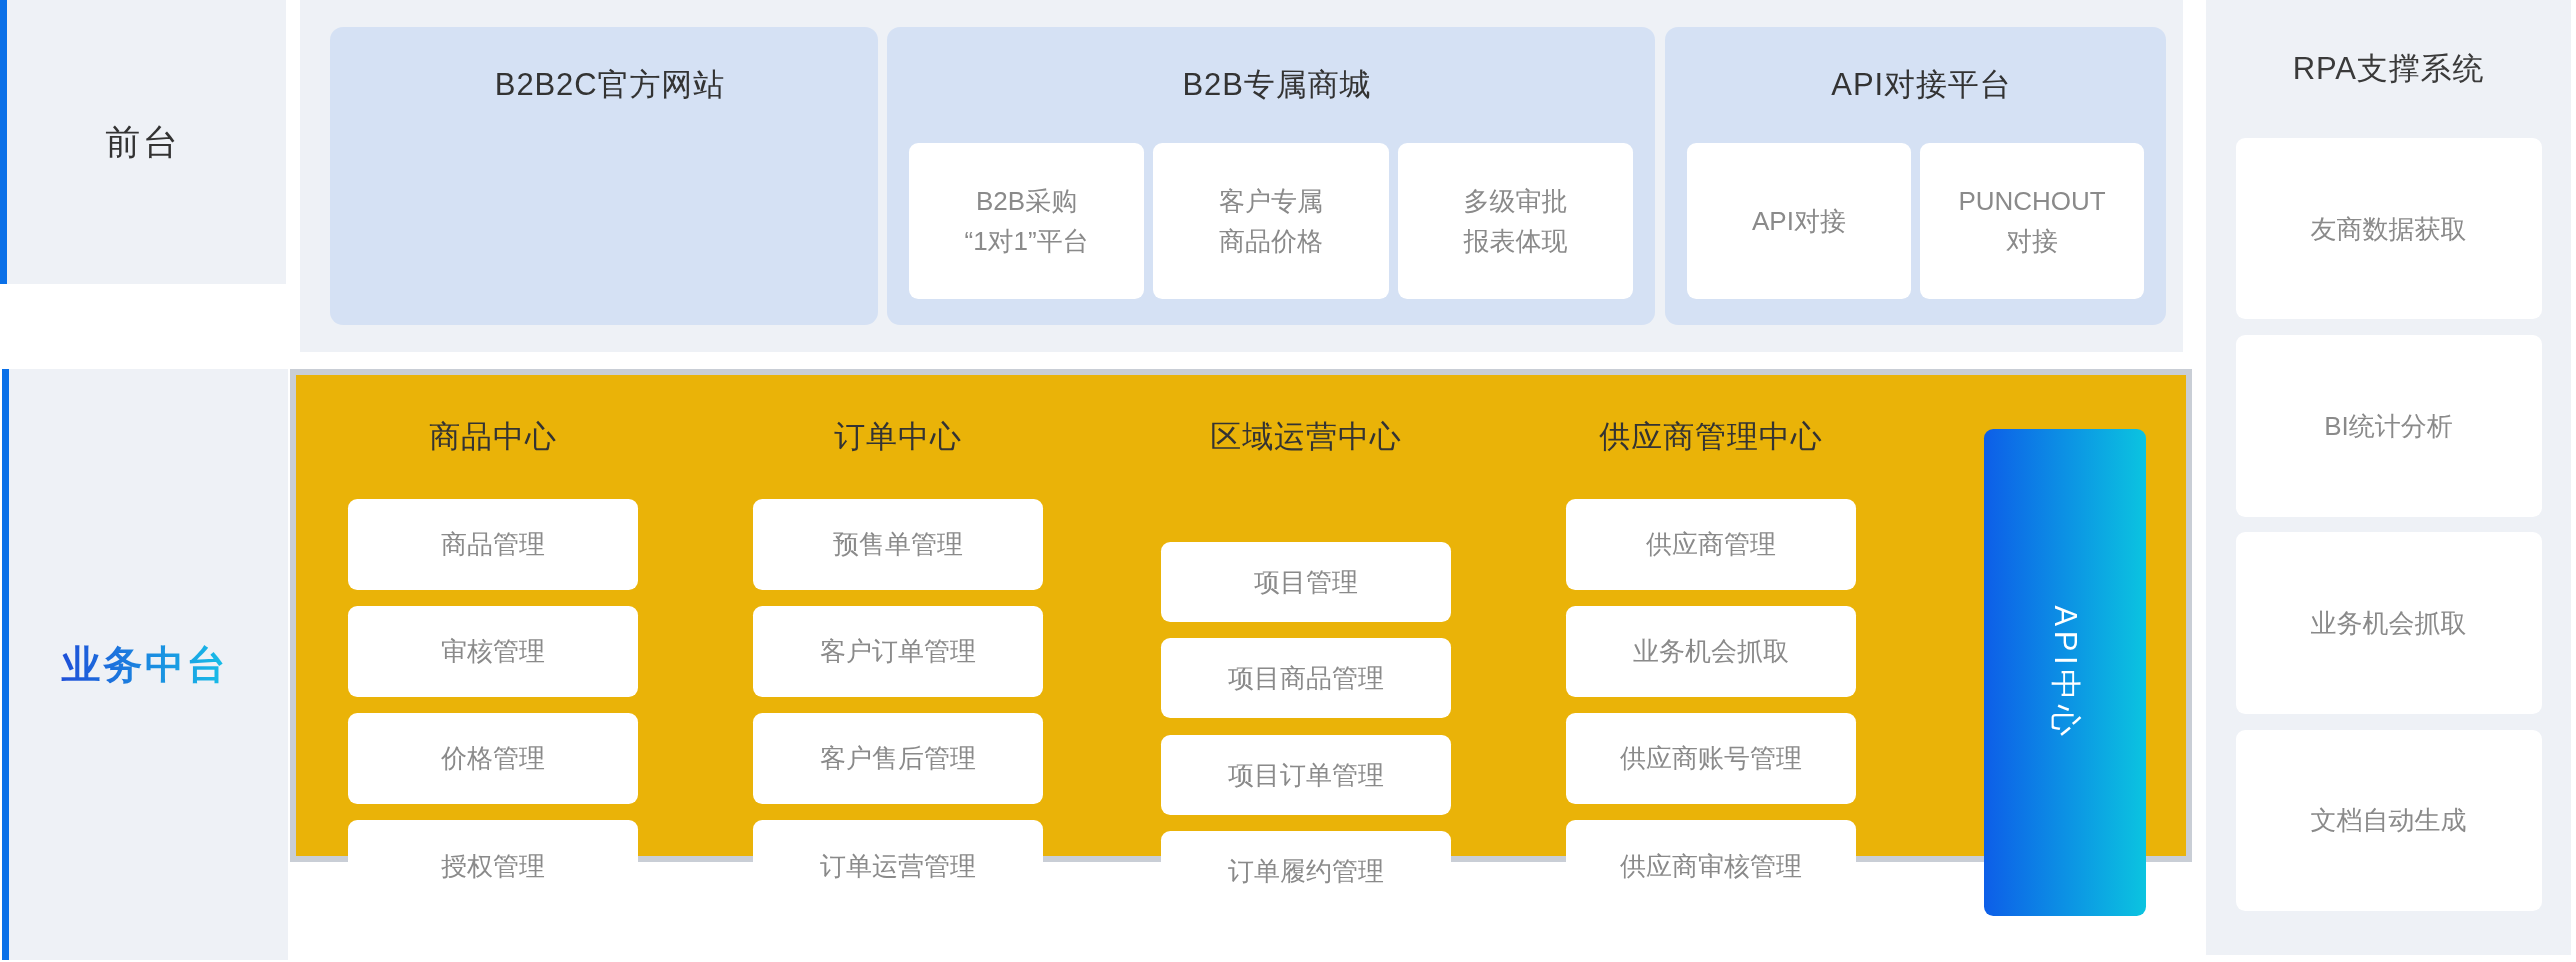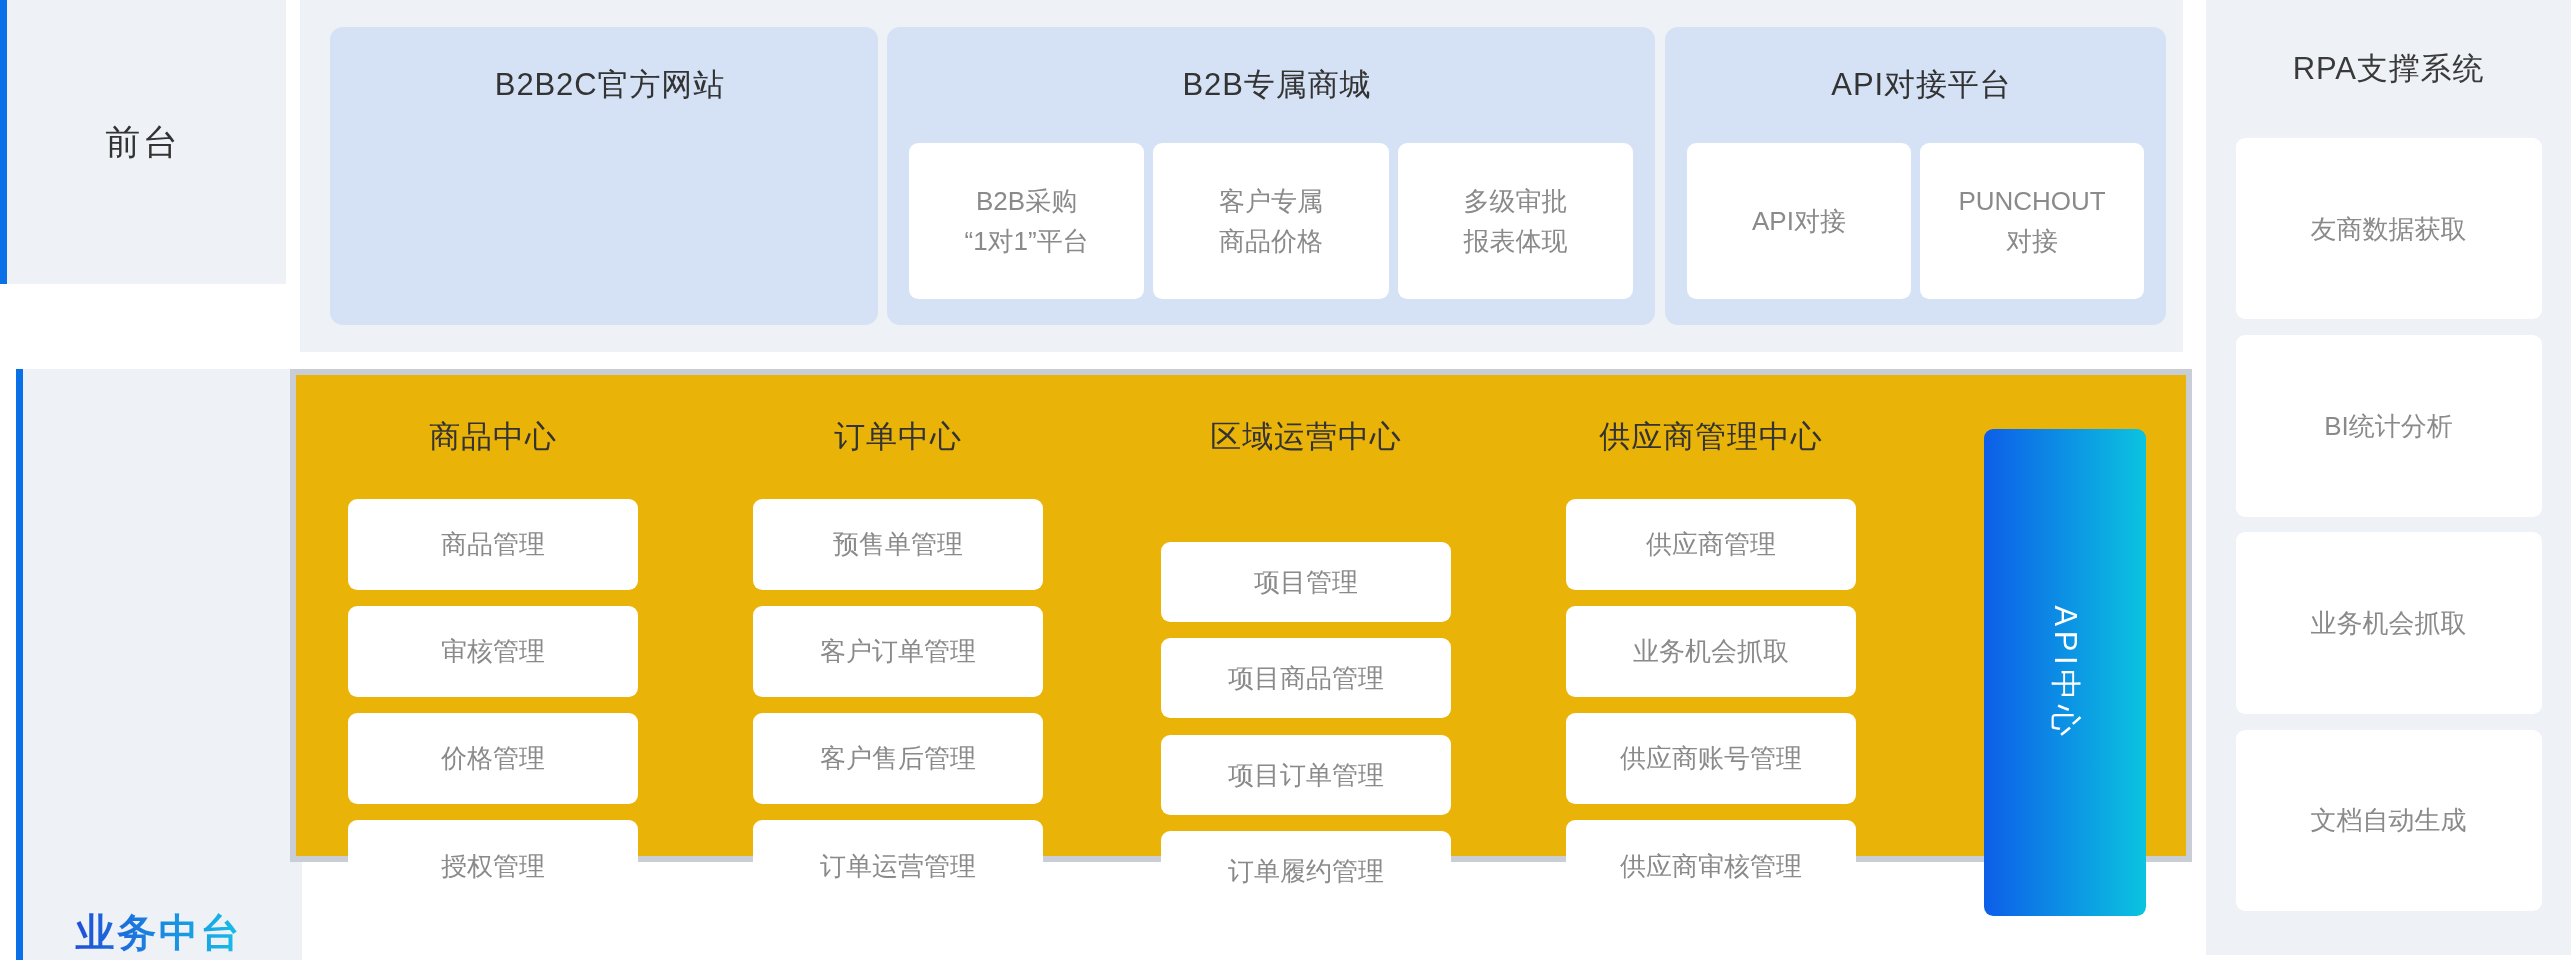--- a/index.html
+++ b/index.html
@@ -5,21 +5,21 @@
   html,body { margin:0; padding:0; background:#ffffff; }
   .canvas {
     position:relative; width:2576px; height:963px; background:#ffffff;
     font-family:"Liberation Sans","DejaVu Sans",sans-serif; overflow:hidden;
   }
   .panel { position:absolute; background:#eef1f6; }
 
   
   .label-panel { display:flex; align-items:center; justify-content:center; }
   .label-panel.top    { left:0; top:0;     width:286px; height:284px; }
-  .label-panel.bottom { left:16px; top:369px; width:286px; height:591px;align-items:flex-end; }
+  .label-panel.bottom { left:2px; top:369px; width:286px; height:591px; }
   .accent-bar { position:absolute; left:0; top:0; bottom:0; width:6.5px; background:#0a70e8; }
   .stage-label { font-size:35px; color:#333333; letter-spacing:2.8px; font-weight:500; }
   .gradient-text {
     font-size:39px; font-weight:600; color:#1a7ae0;
     background:linear-gradient(90deg,#1e4fd8 0%,#17c0e8 100%);
     -webkit-background-clip:text; background-clip:text;
     -webkit-text-fill-color:transparent;
   }
 
   

